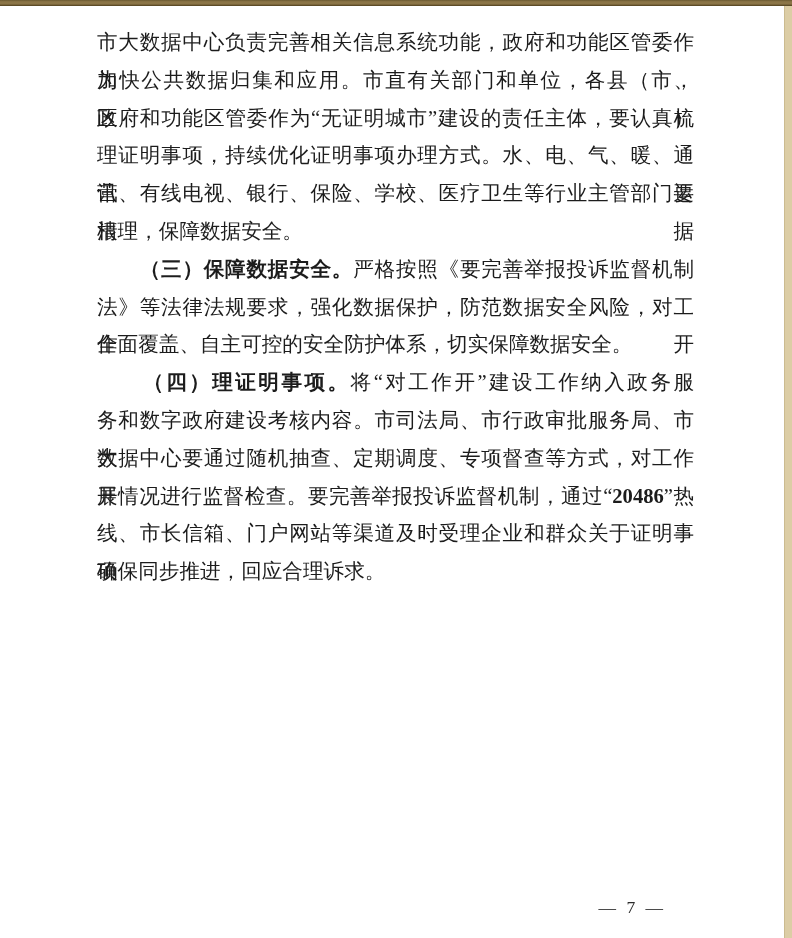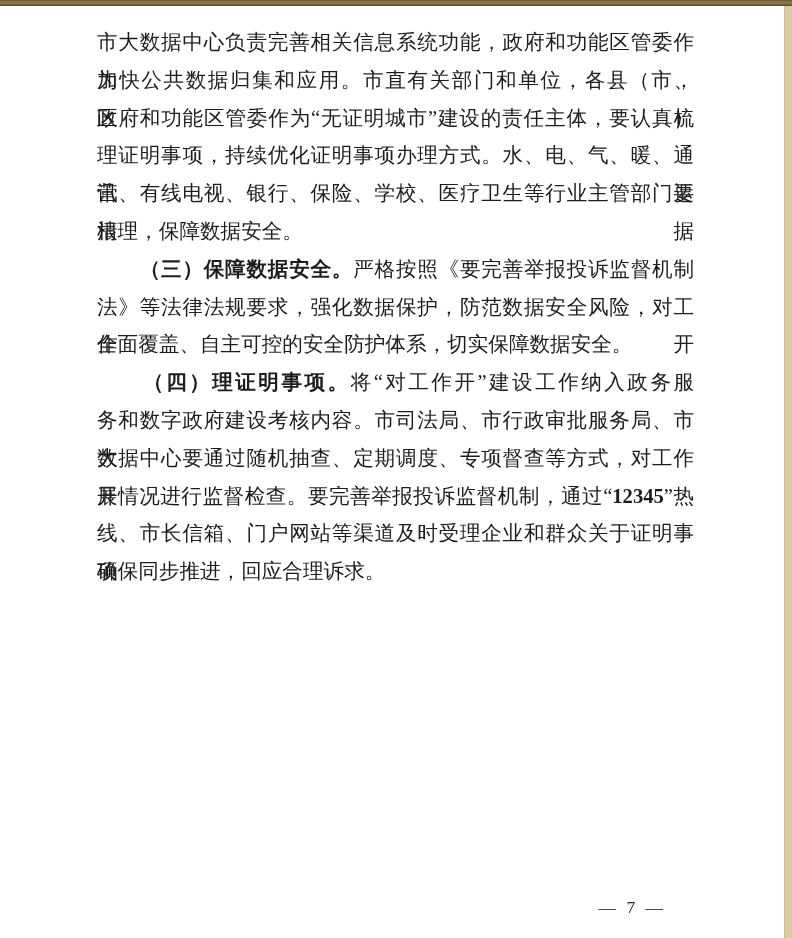--- a/index.html
+++ b/index.html
@@ -79,18 +79,18 @@
     <div class="tline"><span>政府和功能区管委作为“无证明城市”建设的责任主体，要认真梳</span></div>
     <div class="tline"><span>理证明事项，持续优化证明事项办理方式。水、电、气、暖、通讯运</span></div>
     <div class="tline"><span>营、有线电视、银行、保险、学校、医疗卫生等行业主管部门要根据</span></div>
     <div class="tline tline-last"><span>清理，保障数据安全。</span></div>
     <div class="tline"><span>　　</span><span class="run-bold">（三）保障数据安全。</span><span>严格按照《要完善举报投诉监督机制</span></div>
     <div class="tline"><span>法》等法律法规要求，强化数据保护，防范数据安全风险，对工作开</span></div>
     <div class="tline tline-last"><span>全面覆盖、自主可控的安全防护体系，切实保障数据安全。</span></div>
     <div class="tline"><span>　　</span><span class="run-bold">（四）理证明事项。</span><span>将“对工作开”建设工作纳入政务服</span></div>
     <div class="tline"><span>务和数字政府建设考核内容。市司法局、市行政审批服务局、市大</span></div>
     <div class="tline"><span>数据中心要通过随机抽查、定期调度、专项督查等方式，对工作开</span></div>
-    <div class="tline"><span>展情况进行监督检查。要完善举报投诉监督机制，通过“</span><span class="run-bold">12345</span><span>”热</span></div>
+    <div class="tline"><span>展情况进行监督检查。要完善举报投诉监督机制，通过“</span><span class="run-bold">20486</span><span>”热</span></div>
     <div class="tline"><span>线、市长信箱、门户网站等渠道及时受理企业和群众关于证明事项</span></div>
     <div class="tline tline-last"><span>确保同步推进，回应合理诉求。</span></div>
   </div>
 
 <div class="page-number">— 7 —</div>
 
 </body></html>

